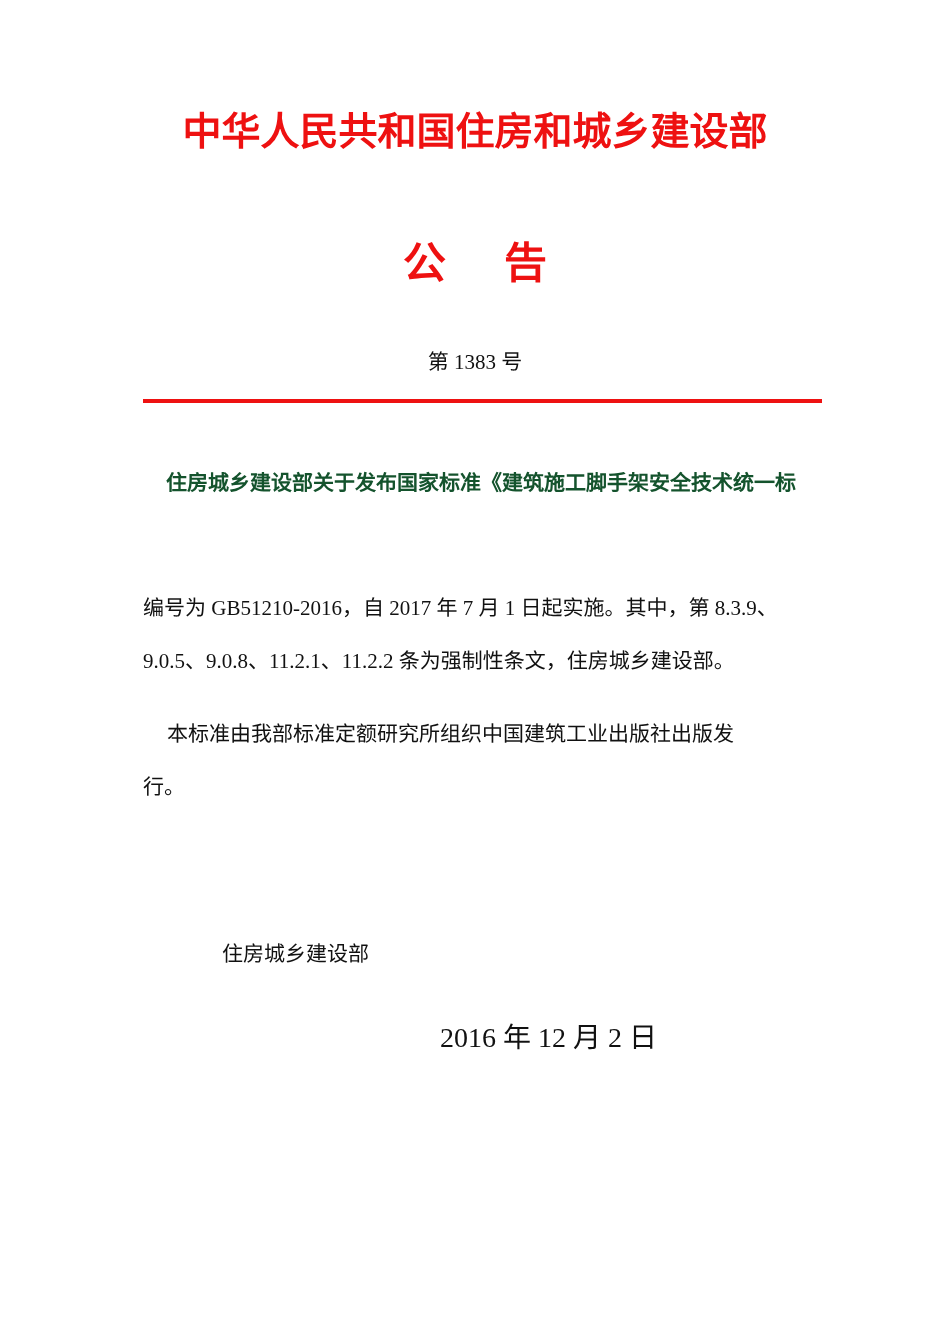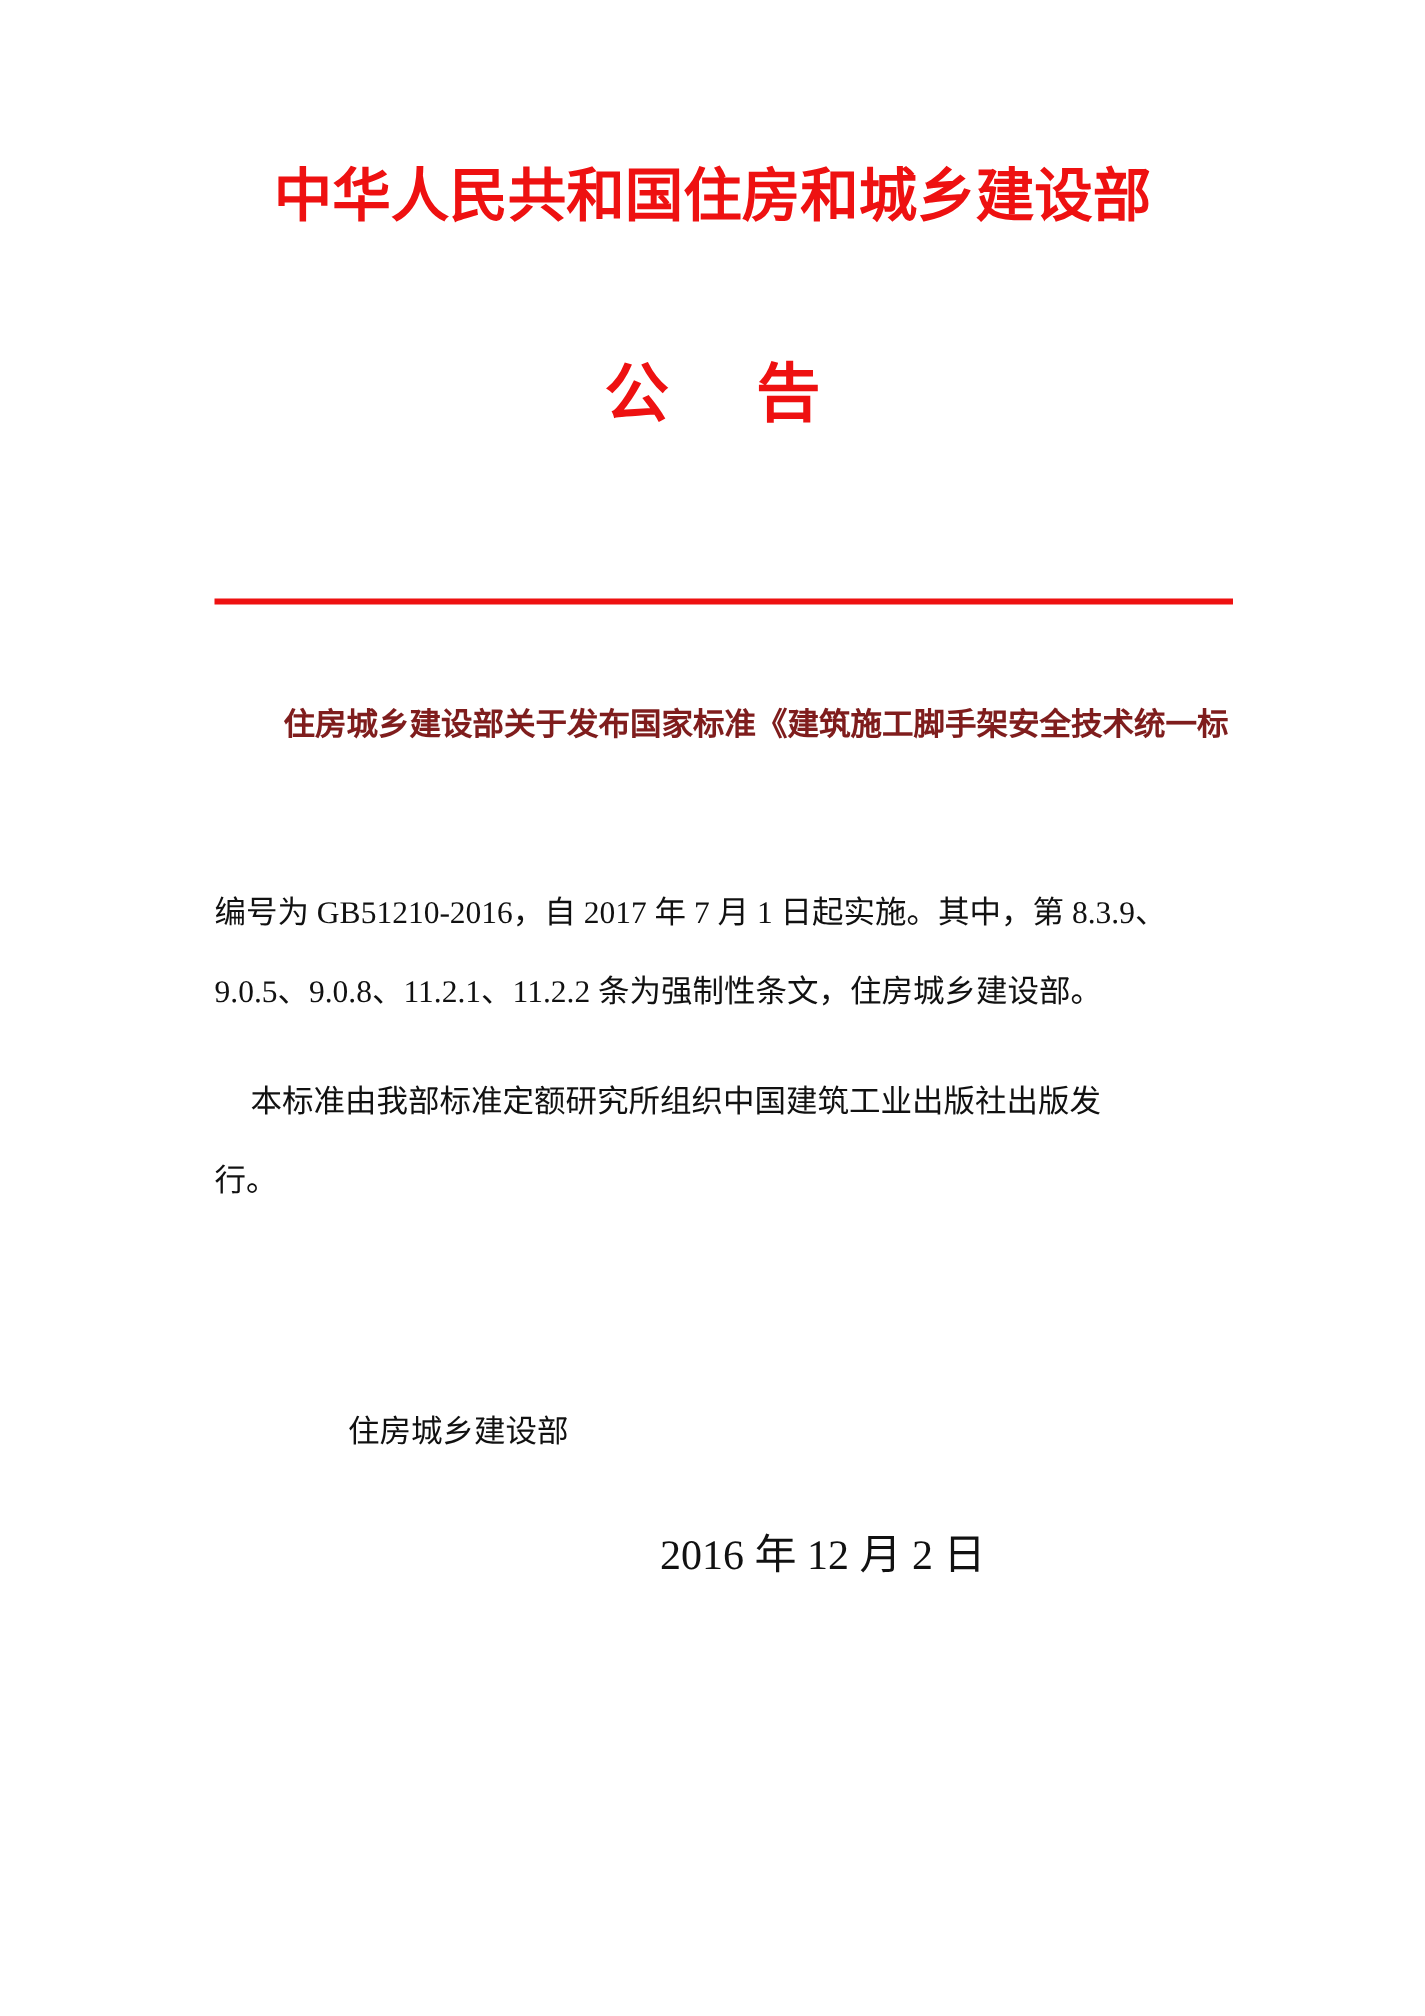--- a/index.html
+++ b/index.html
@@ -61,43 +61,43 @@
     left: 143px;
     width: 679px;
     height: 4px;
     background: #ee1111;
   }
   .heading {
     position: absolute;
     top: 457px;
     left: 143px;
     width: 676px;
-    text-align: right;
+    text-align: center;
     font-size: 21px;
     font-weight: bold;
     line-height: 52px;
-    color: #7f1d1d;
+    color: #14532d;
   }
   .body-para {
     position: absolute;
     left: 143px;
     width: 680px;
     font-size: 21px;
     line-height: 53px;
     color: #111111;
     white-space: nowrap;
   }
   .para-1 { top: 582px; }
   .para-2 { top: 708px; }
   .para-1 .line-first { text-indent: 79px; }
   .para-2 .line-first { text-indent: 24px; }
   .signature {
     position: absolute;
     top: 938px;
-    left: 232px;
+    left: 222px;
     font-size: 21px;
     line-height: 32px;
     color: #111111;
     white-space: nowrap;
   }
   .doc-date {
     position: absolute;
     top: 1022px;
     left: 440px;
     font-size: 28px;
@@ -111,20 +111,21 @@
 
 <div class="page">
 
   <div class="ministry-title">中华人民共和国住房和城乡建设部</div>
 
   <div class="announcement">
     <span>公</span>
     <span>告</span>
   </div>
 
+  <div class="doc-number">第 1383 号</div>
 
   <div class="red-rule"></div>
 
   <div class="heading">
     <div>住房城乡建设部关于发布国家标准《建筑施工脚手架安全技术统一标</div>
   </div>
 
   <div class="body-para para-1">
     <div>编号为 GB51210-2016，自 2017 年 7 月 1 日起实施。其中，第 8.3.9、</div>
     <div>9.0.5、9.0.8、11.2.1、11.2.2 条为强制性条文，住房城乡建设部。</div>

